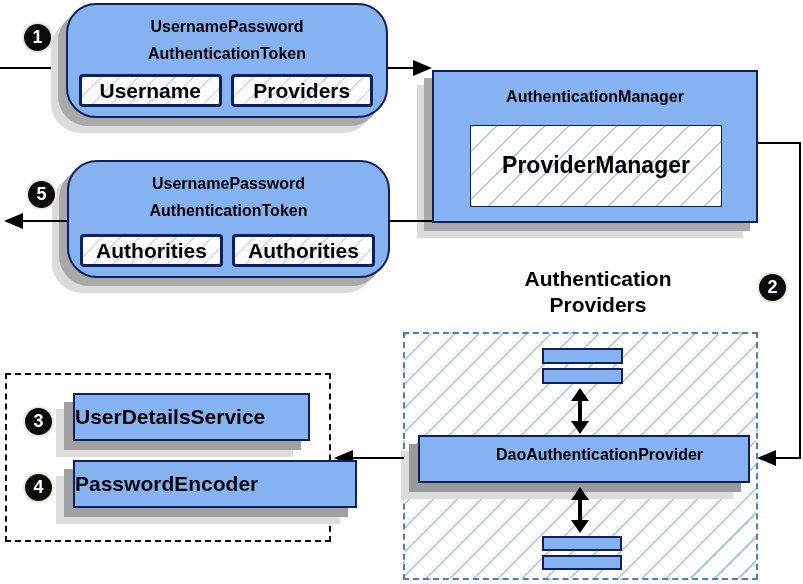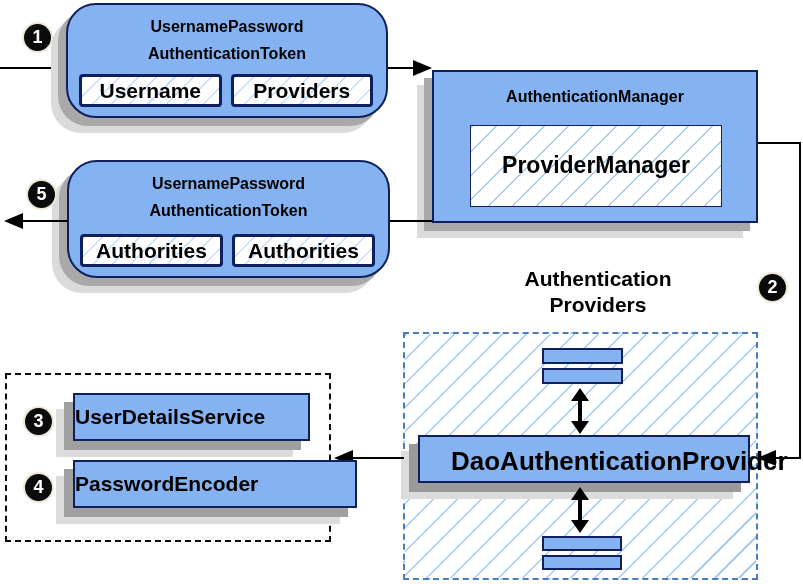--- a/index.html
+++ b/index.html
@@ -138,21 +138,21 @@
   <div class="minirect" style="left:542px;top:348px;width:81px;height:16px;"></div>
   <div class="minirect" style="left:542px;top:368px;width:81px;height:16px;"></div>
 
   <div class="dbl-arrow" style="left:569px;top:388px;height:46px;">
     <div class="tri-up"></div>
     <div class="shaft"></div>
     <div class="tri-down"></div>
   </div>
 
   <div class="bluebox" style="left:418px;top:435px;width:332px;height:48px;box-shadow:-9px 9px 0 #9a9a9a,-17px 16px 0 #dcdcdc;">
-    <div class="label-center" style="left:0;right:0;top:9px;font-size:26px;padding-left:31px;">DaoAuthenticationProvider</div>
+    <div class="label-center" style="left:0;right:0;top:9px;font-size:16px;padding-left:31px;">DaoAuthenticationProvider</div>
   </div>
 
   <div class="dbl-arrow" style="left:569px;top:487px;height:46px;">
     <div class="tri-up"></div>
     <div class="shaft"></div>
     <div class="tri-down"></div>
   </div>
 
   <div class="minirect" style="left:542px;top:536px;width:80px;height:15px;"></div>
   <div class="minirect" style="left:542px;top:555px;width:80px;height:15px;"></div>

